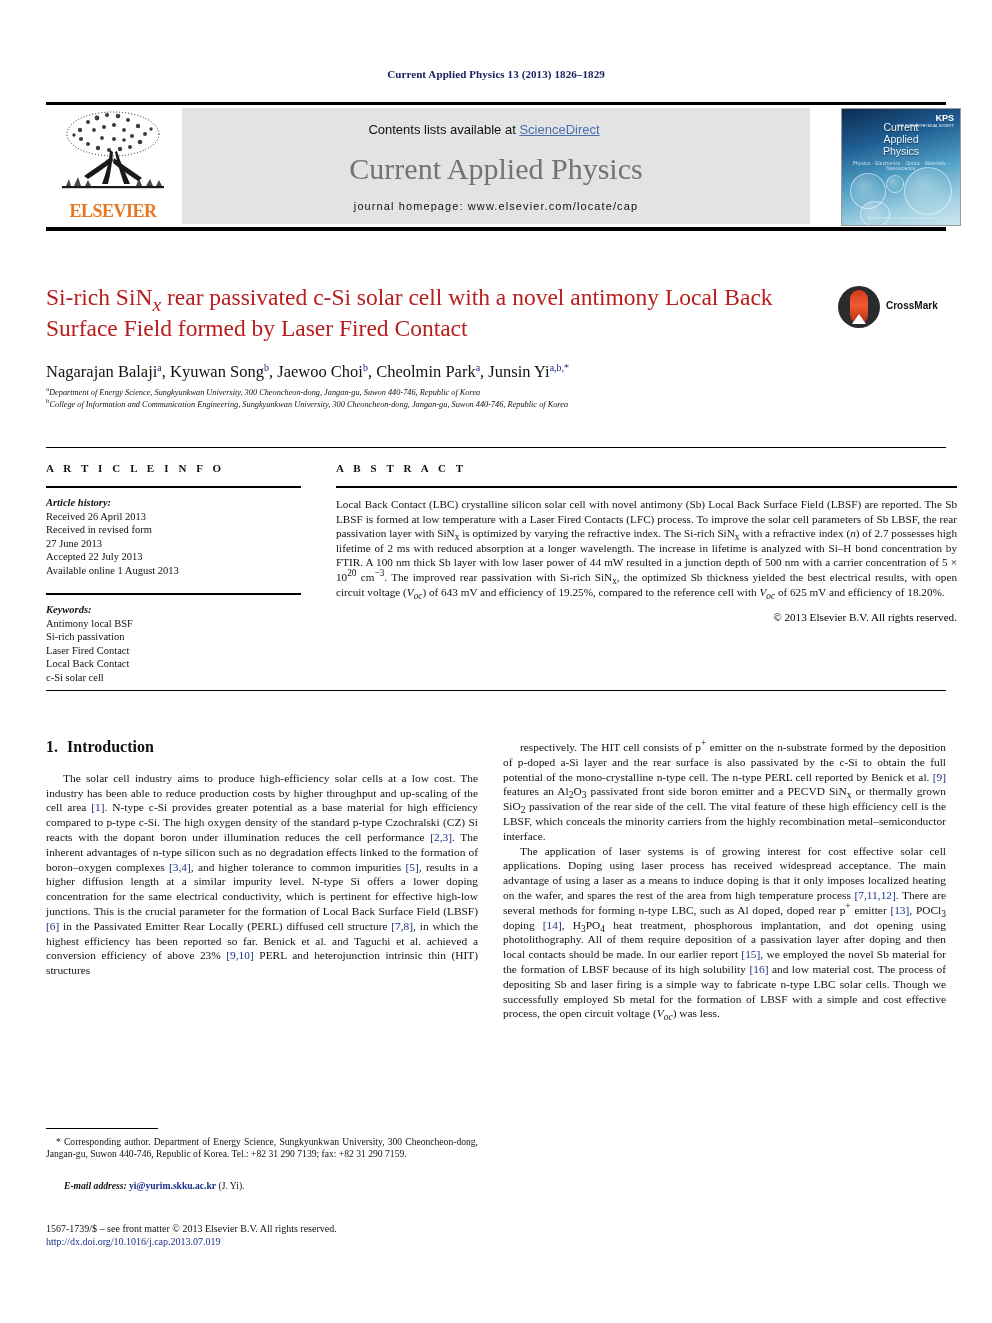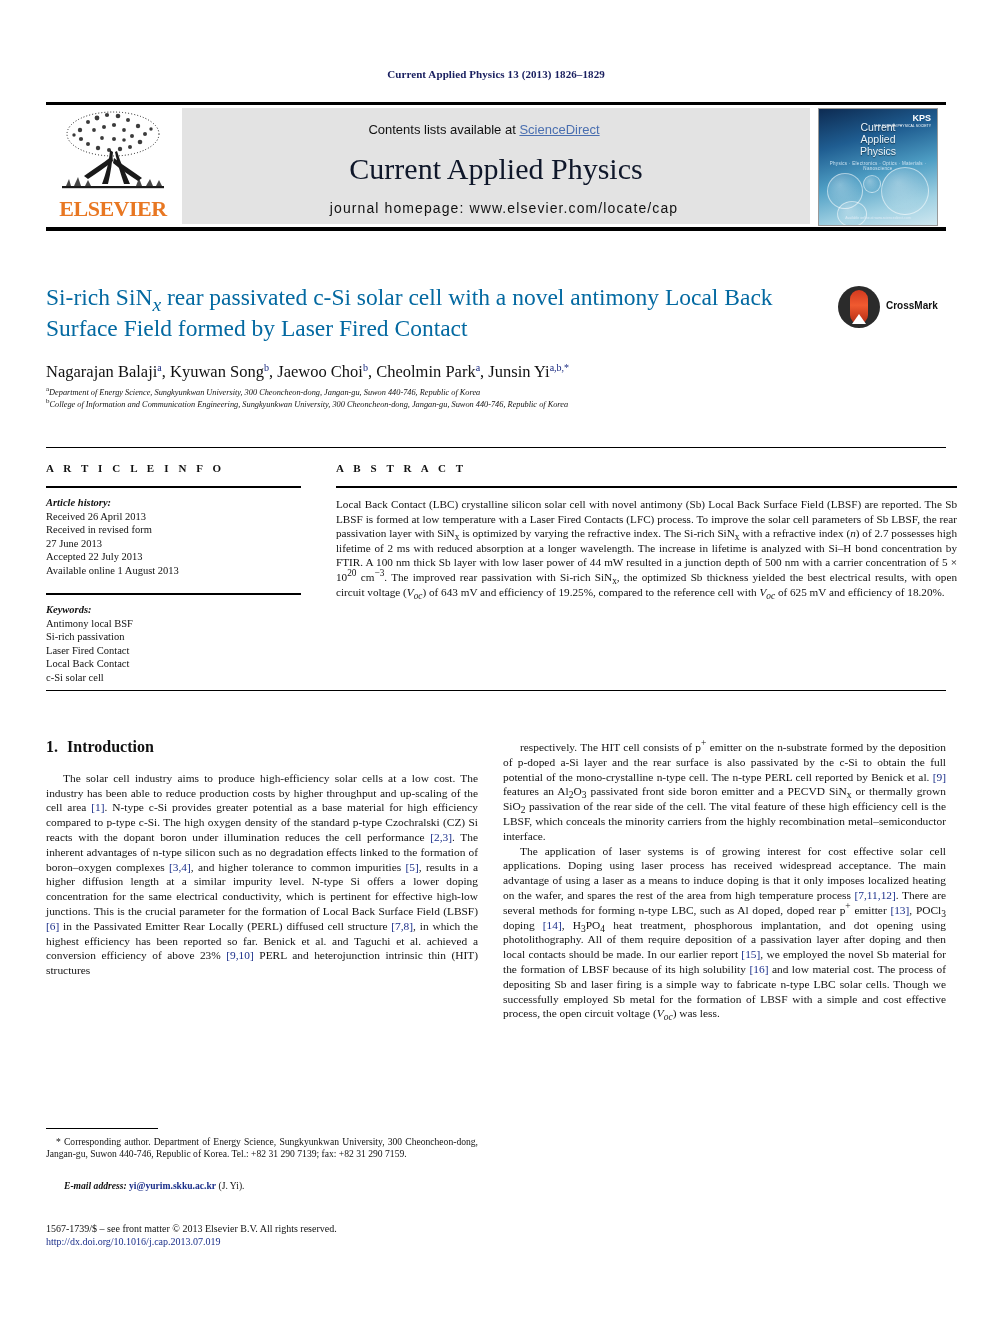--- a/index.html
+++ b/index.html
@@ -65,21 +65,21 @@
     width: 122px;
     height: 116px;
   }
   .elsevier-wordmark {
     position: absolute;
     bottom: 2px;
     left: 0;
     width: 122px;
     text-align: center;
     font-family: "Liberation Serif", serif;
-    font-size: 22px;
+    font-size: 18px;
     font-weight: bold;
     letter-spacing: -0.5px;
     color: #E87722;
   }
   .banner {
     position: absolute;
     top: 6px;
     left: 136px;
     width: 628px;
     height: 116px;
@@ -99,37 +99,37 @@
     color: #4a6fb0;
   }
   .banner-journal {
     position: absolute;
     top: 44px;
     left: 0;
     width: 628px;
     text-align: center;
     font-family: "Liberation Serif", serif;
     font-size: 30px;
-    color: #0f172a;
+    color: #737373;
   }
   .banner-homepage {
     position: absolute;
     top: 92px;
-    left: 8px;
+    left: 0;
     width: 628px;
     text-align: center;
     font-family: "Liberation Sans", sans-serif;
-    font-size: 14px;
+    font-size: 11px;
     letter-spacing: 1.1px;
     color: #111;
   }
   .cover {
     position: absolute;
     top: 6px;
-    left: 772px;
+    left: 795px;
     width: 118px;
     height: 116px;
     border: 1px solid #999;
     background: linear-gradient(165deg,#0d2b52 0%, #1f5d91 28%, #4e9ec4 55%, #9fd0e2 80%, #cfe7f0 100%);
     overflow: hidden;
   }
   .cover-title {
     position: absolute;
     top: 12px;
     left: 0;
@@ -174,21 +174,21 @@
     position:absolute; bottom:5px; left:0; width:118px; text-align:center;
     color:#dceaf4; font-family:"Liberation Sans",sans-serif; font-size:3.5px;
   }
 
   
   .title-block { position: absolute; top: 282px; left: 46px; width: 900px; }
   .article-title {
     font-family: "Liberation Serif", serif;
     font-size: 23.5px;
     line-height: 31px;
-    color: #0369a1;
+    color: #b91c1c;
     width: 790px;
   }
   .authors {
     margin-top: 18px;
     font-family: "Liberation Serif", serif;
     font-size: 16.5px;
     color: #111;
   }
   .authors sup { color: #1a2a80; font-size: 10px; }
   .affil {
@@ -446,20 +446,21 @@
       <div>Laser Fired Contact</div>
       <div>Local Back Contact</div>
       <div>c-Si solar cell</div>
     </div>
   </div>
 
   <div class="col-abs">
     <div class="head-label">A B S T R A C T</div>
     <div class="hrule"></div>
     <div class="abstract-body" id="abstract-body">Local Back Contact (LBC) crystalline silicon solar cell with novel antimony (Sb) Local Back Surface Field (LBSF) are reported. The Sb LBSF is formed at low temperature with a Laser Fired Contacts (LFC) process. To improve the solar cell parameters of Sb LBSF, the rear passivation layer with SiN<sub>x</sub> is optimized by varying the refractive index. The Si-rich SiN<sub>x</sub> with a refractive index (<i>n</i>) of 2.7 possesses high lifetime of 2 ms with reduced absorption at a longer wavelength. The increase in lifetime is analyzed with Si–H bond concentration by FTIR. A 100 nm thick Sb layer with low laser power of 44 mW resulted in a junction depth of 500 nm with a carrier concentration of 5 × 10<sup>20</sup> cm<sup>−3</sup>. The improved rear passivation with Si-rich SiN<sub>x</sub>, the optimized Sb thickness yielded the best electrical results, with open circuit voltage (<i>V</i><sub><i>oc</i></sub>) of 643 mV and efficiency of 19.25%, compared to the reference cell with <i>V</i><sub><i>oc</i></sub> of 625 mV and efficiency of 18.20%.</div>
+    <div class="copyright">© 2013 Elsevier B.V. All rights reserved.</div>
   </div>
 
   <div class="info-rule-bottom"></div>
 
   <div class="body-col left">
     <div class="sec-title">
       <span class="num">1.</span><span>Introduction</span>
     </div>
     <p class="para" id="left-p0">The solar cell industry aims to produce high-efficiency solar cells at a low cost. The industry has been able to reduce production costs by higher throughput and up-scaling of the cell area <span class="ref">[1]</span>. N-type c-Si provides greater potential as a base material for high efficiency compared to p-type c-Si. The high oxygen density of the standard p-type Czochralski (CZ) Si reacts with the dopant boron under illumination reduces the cell performance <span class="ref">[2,3]</span>. The inherent advantages of n-type silicon such as no degradation effects linked to the formation of boron–oxygen complexes <span class="ref">[3,4]</span>, and higher tolerance to common impurities <span class="ref">[5]</span>, results in a higher diffusion length at a similar impurity level. N-type Si offers a lower doping concentration for the same electrical conductivity, which is pertinent for effective high-low junctions. This is the crucial parameter for the formation of Local Back Surface Field (LBSF) <span class="ref">[6]</span> in the Passivated Emitter Rear Locally (PERL) diffused cell structure <span class="ref">[7,8]</span>, in which the highest efficiency has been reported so far. Benick et al. and Taguchi et al. achieved a conversion efficiency of above 23% <span class="ref">[9,10]</span> PERL and heterojunction intrinsic thin (HIT) structures</p>
   </div>

